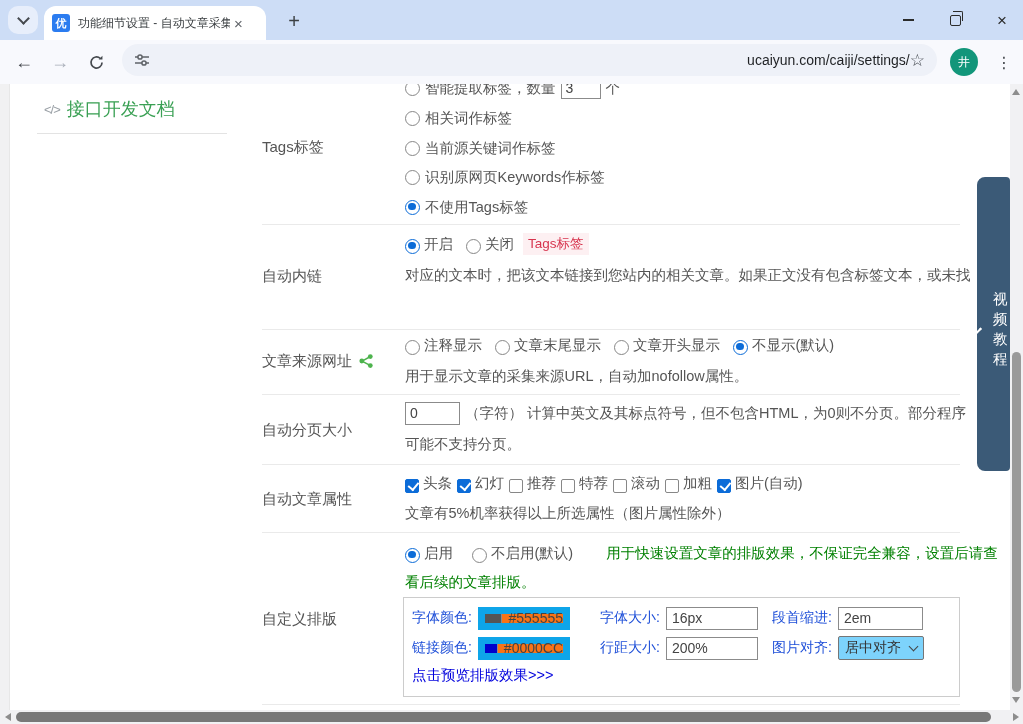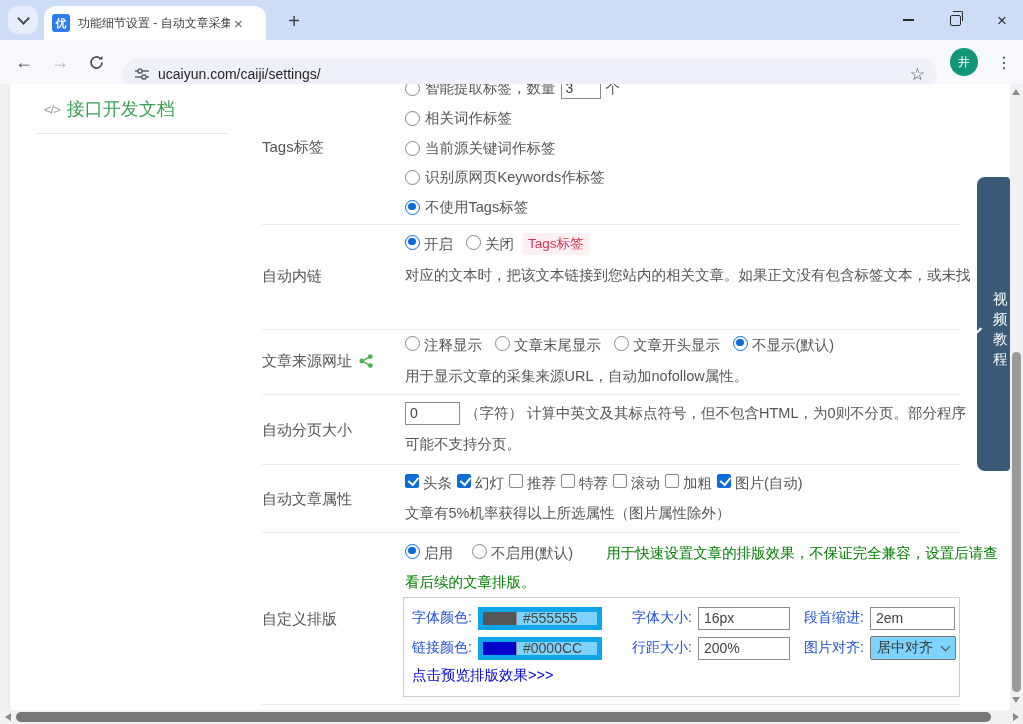--- a/index.html
+++ b/index.html
@@ -25,43 +25,43 @@
   .ic-min{width:11px;height:2px;background:#2b2b2b;}
   .ic-restore{width:9px;height:9px;border:1.3px solid #2b2b2b;border-radius:2px;position:relative;}
   .ic-restore::before{content:"";position:absolute;left:2px;top:-4.5px;width:9px;height:9px;
     border-top:1.3px solid #2b2b2b;border-right:1.3px solid #2b2b2b;border-radius:0 2px 0 0;}
   .ic-x{font-size:17px;color:#2b2b2b;line-height:17px;}
 
   .toolbar{position:absolute;left:0;top:40px;width:1023px;height:44px;background:#f8f9fd;
     border-bottom:1px solid #e5e8f0;}
   .navbtn{position:absolute;top:9px;width:26px;height:26px;display:flex;align-items:center;
     justify-content:center;font-size:18px;}
-  .pill{position:absolute;left:122px;top:18px;width:815px;height:32px;border-radius:16px;background:#eef1f8;
-    display:flex;align-items:center;padding:0 12px;box-sizing:border-box;}
+  .pill{position:absolute;left:122px;top:4px;width:815px;height:32px;border-radius:16px;background:#eef1f8;
+    display:flex;align-items:center;padding:0 12px;box-sizing:border-box;text-align:right;}
   .url{font-size:14px;color:#1f2124;margin-left:8px;flex:1;white-space:nowrap;}
   .star{font-size:17px;color:#464b52;}
   .avatar{position:absolute;left:950px;top:8px;width:28px;height:28px;border-radius:50%;
     color:#fff;font-size:12px;display:flex;align-items:center;justify-content:center;}
   .menu-dots{position:absolute;left:995px;top:9px;width:18px;height:26px;font-size:16px;color:#45494e;
     display:flex;align-items:center;justify-content:center;}
 
   
   .page{position:absolute;left:0;top:84px;width:1023px;height:640px;background:#fff;overflow:hidden;}
   .leftstrip{position:absolute;left:0;top:0;width:9px;height:626px;background:#f1f1f2;border-right:1px solid #e7e7e7;}
   .sidebar-link{position:absolute;left:44px;top:13px;display:flex;align-items:center;gap:7px;}
   .code-ic{font-size:13px;color:#9aa0a6;letter-spacing:-1px;}
   .green-link{font-size:18px;}
   .side-hr{position:absolute;left:37px;top:49px;width:190px;height:1px;background:#e3e3e3;}
 
   .hr{position:absolute;left:262px;width:698px;height:1px;background:#eaeaea;}
   .row-label{position:absolute;left:262px;font-size:15px;color:#555;white-space:nowrap;line-height:22px;}
   .opt{position:absolute;left:405px;display:flex;align-items:center;gap:5px;font-size:14.5px;
     color:#555;white-space:nowrap;height:22px;}
   .txt{position:absolute;left:405px;font-size:14.5px;color:#555;line-height:22px;white-space:nowrap;}
-  .grp{display:flex;align-items:flex-start;gap:4px;}
+  .grp{display:flex;align-items:flex-end;gap:4px;}
 
   .radio{display:inline-block;width:15px;height:15px;border:1px solid #878787;border-radius:50%;
     background:#fff;box-sizing:border-box;flex:0 0 15px;position:relative;}
   .radio.checked{border:1.5px solid #0c6cd8;}
   .radio.checked::after{content:"";position:absolute;left:2.3px;top:2.3px;width:7.4px;height:7.4px;
     border-radius:50%;background:#0c6cd8;}
   .checkbox{display:inline-block;width:14px;height:14px;border:1px solid #878787;border-radius:2px;
     background:#fff;box-sizing:border-box;flex:0 0 14px;position:relative;}
   .checkbox.checked{background:#0c6cd8;border-color:#0c6cd8;}
   .checkbox.checked::after{content:"";position:absolute;left:3.5px;top:0.5px;width:4.5px;height:8px;
@@ -69,21 +69,21 @@
 
   .mini-input{border:1px solid #8b8b8b;font-size:14px;color:#444;padding:0 4px;box-sizing:border-box;
     font-family:inherit;background:#fff;}
   .tagchip{font-size:13.5px;padding:2px 5px;margin-left:4px;}
   .greentxt{}
 
   .fmt-box{position:absolute;left:403px;top:513px;width:557px;height:100px;border:1px solid #ccc;
     box-sizing:border-box;background:#fff;}
   .fmt-row{position:absolute;left:8px;display:flex;align-items:center;height:24px;}
   .fmt-label{width:66px;font-size:14px;color:#1d4ed8;white-space:nowrap;}
-  .swatch-wrap{width:124px;height:23px;border:5px solid #0ea5e9;display:flex;box-sizing:border-box;background:#7dd3fc;}
+  .swatch-wrap{width:92px;height:23px;border:7px solid #0ea5e9;display:flex;box-sizing:border-box;background:#f97316;}
   .swatch{width:34px;height:100%;border-right:1px solid #8b8b8b;box-sizing:border-box;}
   .swatch-val{flex:1;font-size:14px;color:#444;display:flex;align-items:center;padding-left:6px;}
   .fmt-input{width:92px;height:23px;border:1px solid #8b8b8b;font-size:14px;color:#444;padding:0 5px;
     box-sizing:border-box;font-family:inherit;background:#fff;}
   .sel{width:86px;height:24px;border:1px solid #767676;border-radius:2px;display:flex;align-items:center;
     justify-content:space-between;padding:0 6px;font-size:14px;color:#333;box-sizing:border-box;background:#7dd3fc;}
   .sel-chev{width:6px;height:6px;border-right:1.6px solid #444;border-bottom:1.6px solid #444;
     transform:rotate(45deg);margin-top:-3px;}
   .preview-link{position:absolute;left:8px;top:68px;font-size:14.5px;white-space:nowrap;}
 

